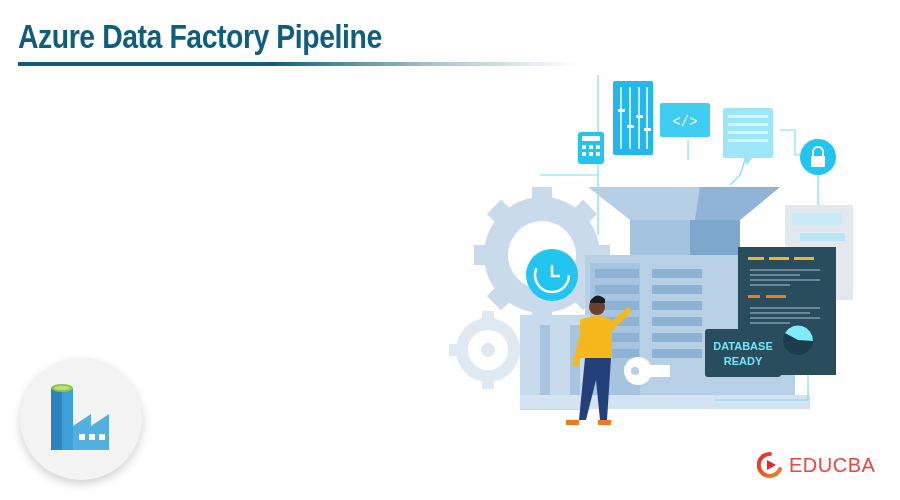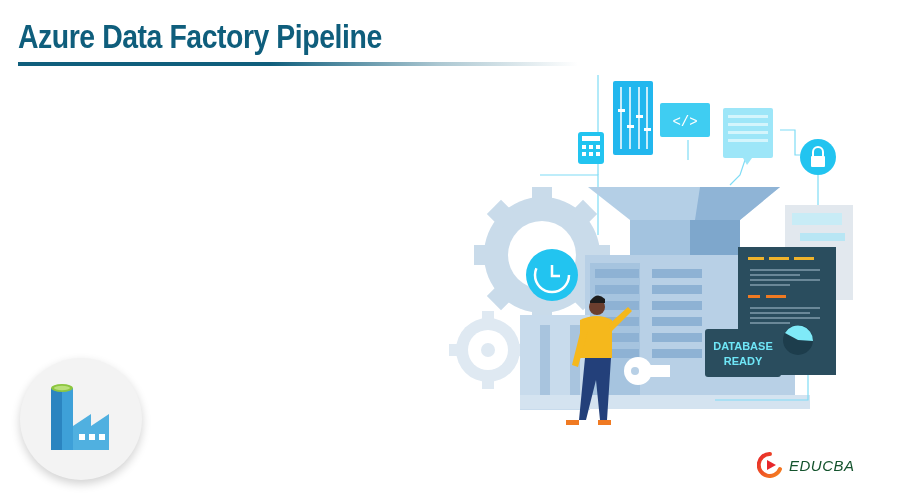--- a/index.html
+++ b/index.html
@@ -2,21 +2,21 @@
 <html><head>
   <meta charset="utf-8">
   <style>
     html, body { margin:0; padding:0; }
     body { width:900px; height:500px; background:#ffffff; position:relative; overflow:hidden; font-family:"Liberation Sans", sans-serif; }
     .title { position:absolute; left:18px; top:18px; font-family:"Liberation Sans", sans-serif; font-weight:bold; font-size:33px; color:#0f5e7c; letter-spacing:-0.5px; transform:scaleX(0.86); transform-origin:left top; white-space:nowrap; }
     .title-rule { position:absolute; left:18px; top:62px; width:560px; height:4px; background:linear-gradient(to right, #0f5e7c 0%, #0f5e7c 45%, rgba(15,94,124,0.35) 75%, rgba(255,255,255,0) 100%); }
     .logo-circle { position:absolute; left:20px; top:358px; width:122px; height:122px; border-radius:50%; background:#f3f3f3; box-shadow:0 4px 10px rgba(0,0,0,0.18); }
     .logo-circle svg { position:absolute; left:25px; top:22px; }
     .brand { position:absolute; left:757px; top:452px; display:flex; align-items:center; gap:6px; }
-    .brand-text { font-family:"Liberation Sans", sans-serif; font-size:15px; color:#14532d; letter-spacing:0.5px;font-style:italic; }
+    .brand-text { font-family:"Liberation Sans", sans-serif; font-size:20px; color:#ef4444; letter-spacing:0.5px; }
     .illus { position:absolute; left:440px; top:75px; }
   </style>
 </head>
 <body>
 
 <div class="title">Azure Data Factory Pipeline</div>
 <div class="title-rule"></div>
 
 <div class="illus">
   <svg width="440" height="360" viewBox="0 0 440 360">

